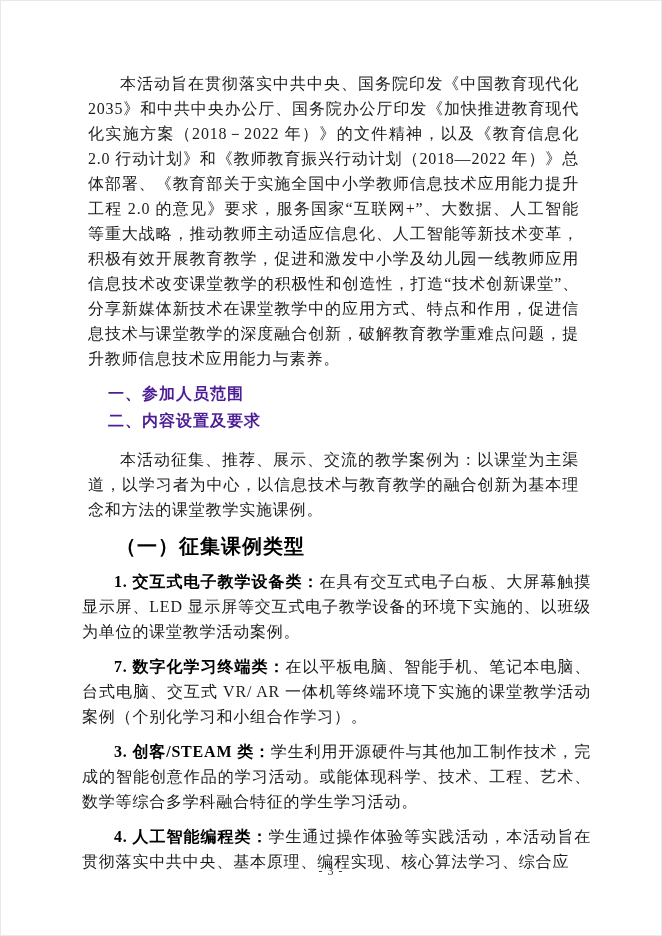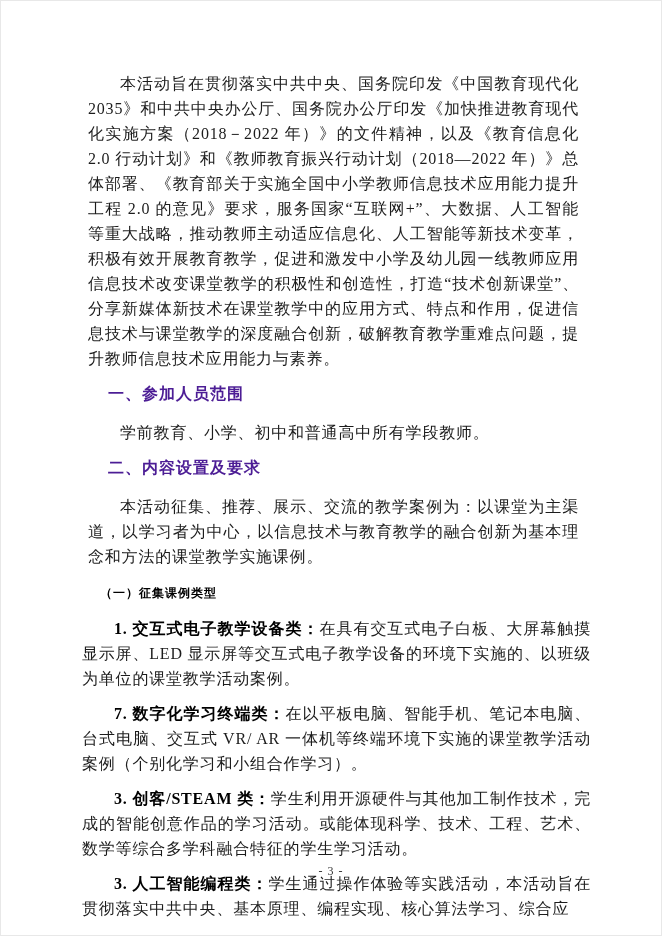--- a/index.html
+++ b/index.html
@@ -38,21 +38,21 @@
     text-indent: 2em;
     font-size: 16px;
     font-weight: bold;
     color: #4c1d95;
     font-family: Liberation Mono, monospace;
     letter-spacing: 1px;
   }
   .subheading {
     margin: 8px 0 2px 0;
     text-indent: 2em;
-    font-size: 12px;
+    font-size: 20px;
     font-weight: bold;
     color: #000000;
     letter-spacing: 1px;
   }
   .item {
     margin: 10px 0 0 6px;
     text-indent: 2em;
   }
   .item-label {
     font-weight: bold;
@@ -72,32 +72,31 @@
 </head>
 <body>
 
 <div class="page">
   <div class="content">
 
     <p class="para">本活动旨在贯彻落实中共中央、国务院印发《中国教育现代化 2035》和中共中央办公厅、国务院办公厅印发《加快推进教育现代化实施方案（2018－2022 年）》的文件精神，以及《教育信息化 2.0 行动计划》和《教师教育振兴行动计划（2018—2022 年）》总体部署、《教育部关于实施全国中小学教师信息技术应用能力提升工程 2.0 的意见》要求，服务国家“互联网+”、大数据、人工智能等重大战略，推动教师主动适应信息化、人工智能等新技术变革，积极有效开展教育教学，促进和激发中小学及幼儿园一线教师应用信息技术改变课堂教学的积极性和创造性，打造“技术创新课堂”、分享新媒体新技术在课堂教学中的应用方式、特点和作用，促进信息技术与课堂教学的深度融合创新，破解教育教学重难点问题，提升教师信息技术应用能力与素养。</p>
 
     <h2 class="heading">一、参加人员范围</h2>
 
-    <p class="para">学前教育、小学、初中和普通高中所有学段教师。</p>
 
     <h2 class="heading">二、内容设置及要求</h2>
 
     <p class="para">本活动征集、推荐、展示、交流的教学案例为：以课堂为主渠道，以学习者为中心，以信息技术与教育教学的融合创新为基本理念和方法的课堂教学实施课例。</p>
 
     <h3 class="subheading">（一）征集课例类型</h3>
 
     <p class="item"><span class="item-label">1. 交互式电子教学设备类：</span><span>在具有交互式电子白板、大屏幕触摸显示屏、LED 显示屏等交互式电子教学设备的环境下实施的、以班级为单位的课堂教学活动案例。</span></p>
 
     <p class="item"><span class="item-label">7. 数字化学习终端类：</span><span>在以平板电脑、智能手机、笔记本电脑、台式电脑、交互式 VR/ AR 一体机等终端环境下实施的课堂教学活动案例（个别化学习和小组合作学习）。</span></p>
 
     <p class="item"><span class="item-label">3. 创客/STEAM 类：</span><span>学生利用开源硬件与其他加工制作技术，完成的智能创意作品的学习活动。或能体现科学、技术、工程、艺术、数学等综合多学科融合特征的学生学习活动。</span></p>
 
-    <p class="item"><span class="item-label">3. 人工智能编程类：</span><span>学生通过操作体验等实践活动，本活动旨在贯彻落实中共中央、基本原理、编程实现、核心算法学习、综合应</span></p>
+    <p class="item"><span class="item-label">4. 人工智能编程类：</span><span>学生通过操作体验等实践活动，本活动旨在贯彻落实中共中央、基本原理、编程实现、核心算法学习、综合应</span></p>
 
   </div>
 
   <div class="footer">- 3 -</div>
 </div>
 
 </body></html>

